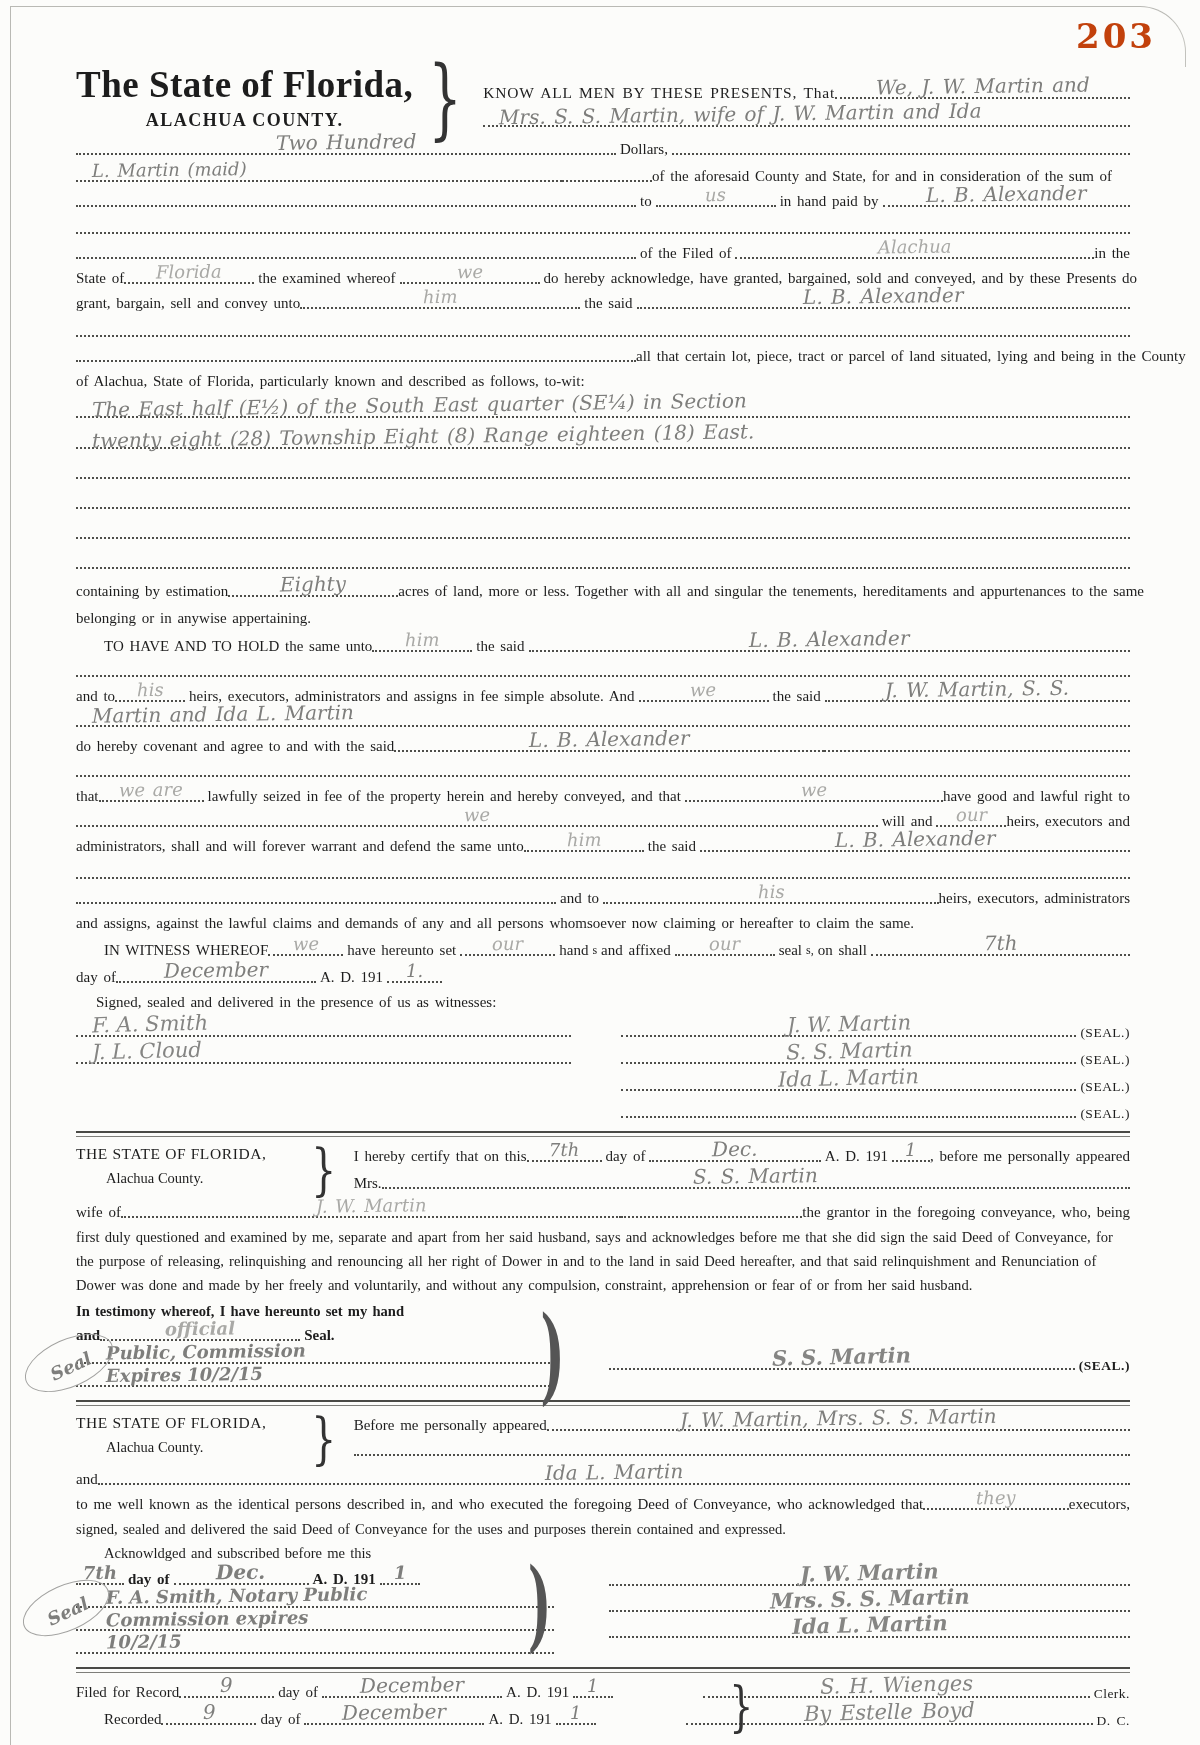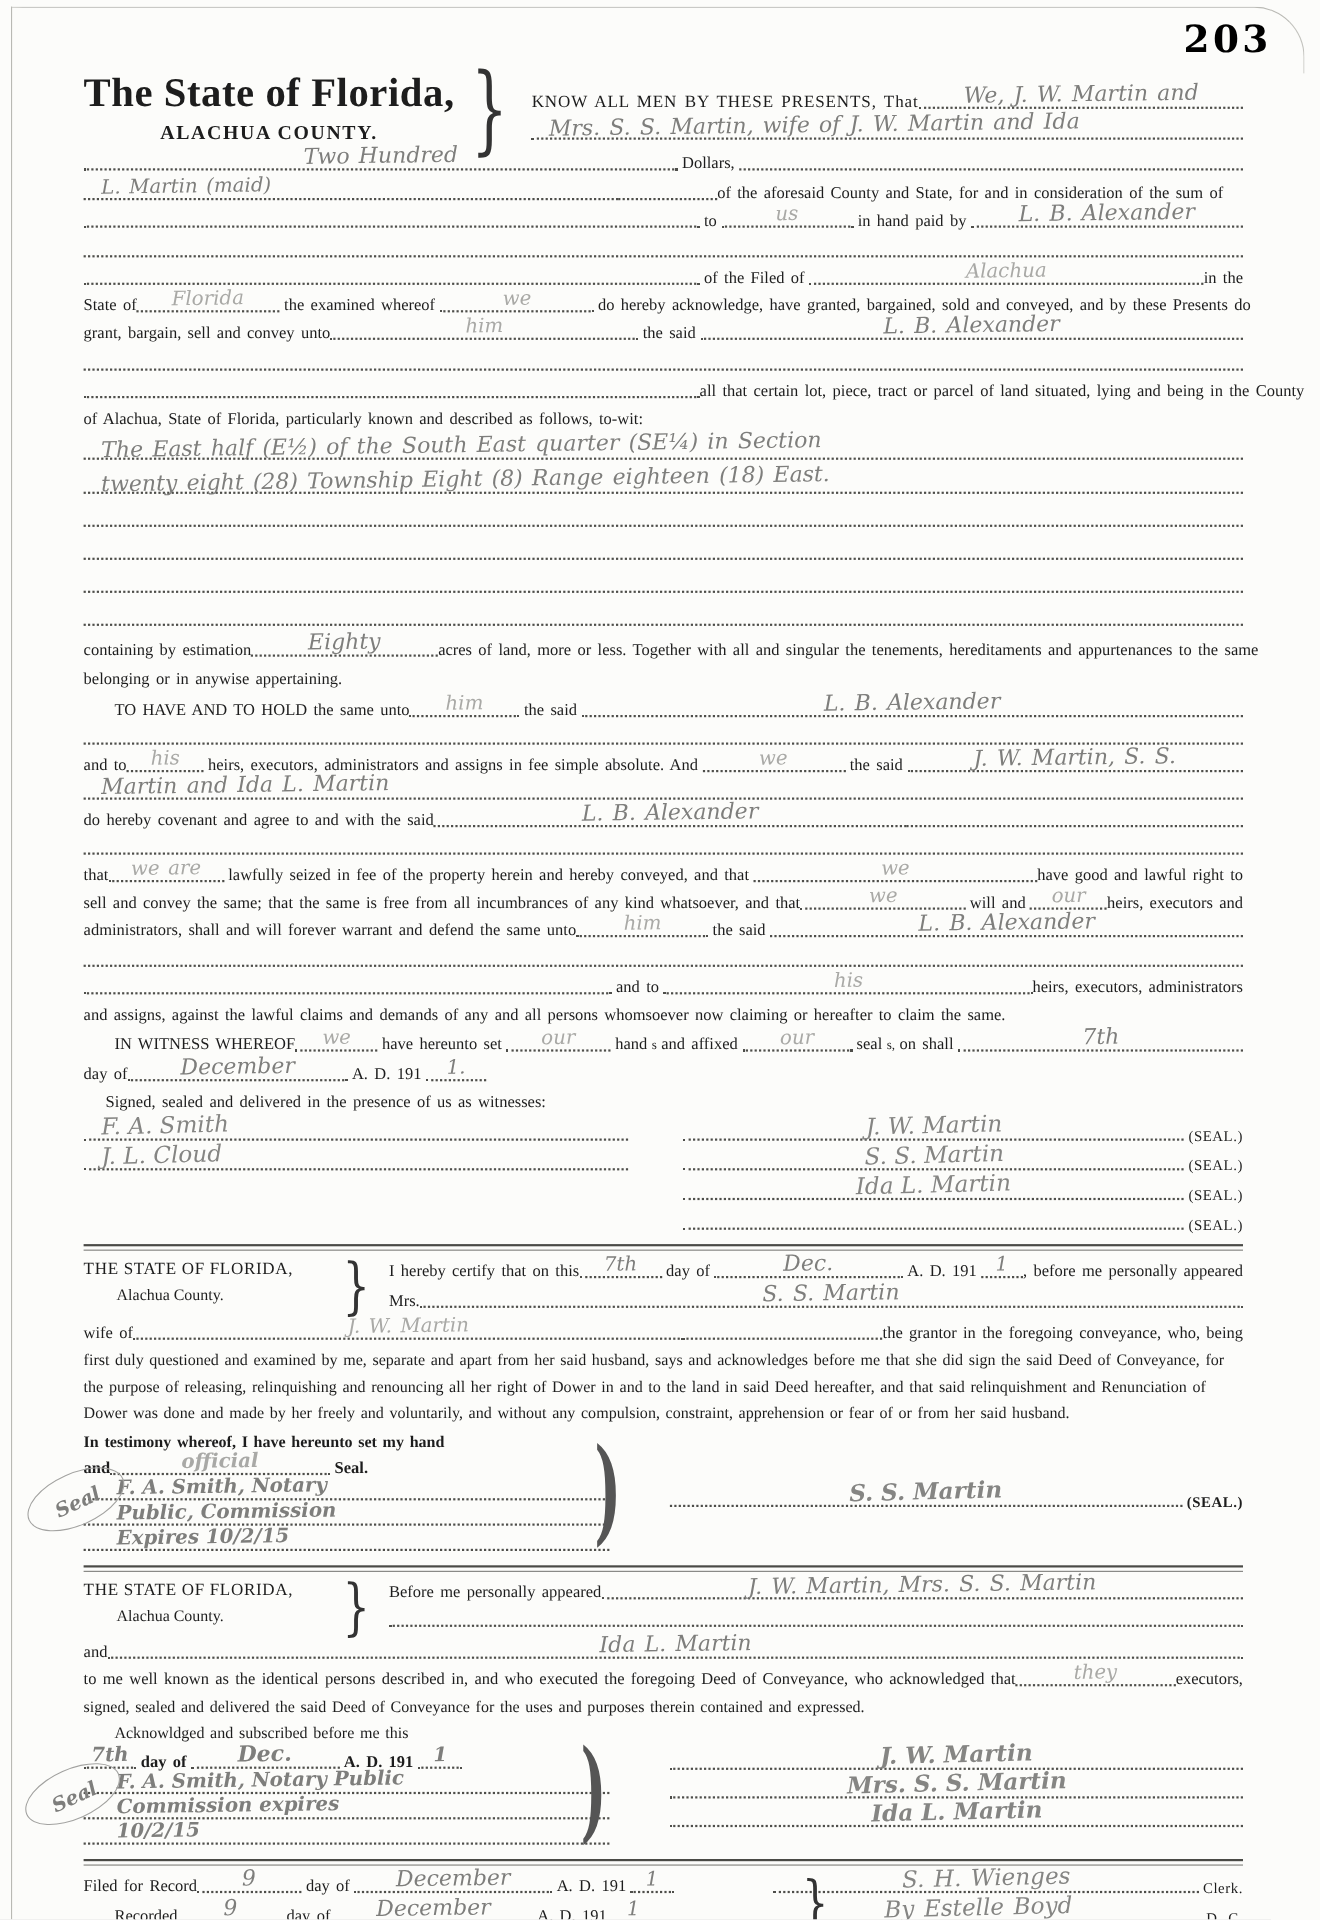--- a/index.html
+++ b/index.html
@@ -2,21 +2,21 @@
 <html><head>
 <meta charset="utf-8">
 <style>
   html,body{margin:0;padding:0;background:#e9e9e7;}
   .page{position:relative;width:1200px;height:1745px;background:#fcfcfa;overflow:hidden;
         font-family:"Liberation Serif",serif;color:#1d1d1d;}
   .edge-left{position:absolute;left:10px;top:6px;bottom:0;width:1px;background:#b9b9b4;}
   .edge-top{position:absolute;left:10px;top:6px;right:14px;height:60px;
             border-top:1px solid #b9b9b4;border-right:1px solid #c2c2bd;border-top-right-radius:46px;}
   .pagenum{position:absolute;top:16px;right:44px;font-size:34px;font-weight:bold;
-           font-family:"DejaVu Serif",serif;color:#000000;letter-spacing:3px;}
+           font-family:"DejaVu Serif",serif;color:#c2410c;letter-spacing:3px;}
   .content{position:absolute;left:76px;right:70px;top:14px;}
 
   
   .mhead{display:flex;margin-top:52px;align-items:flex-start;}
   .mtitle{font-size:37px;font-weight:bold;letter-spacing:0.5px;line-height:1.05;}
   .mcounty{font-size:18px;font-weight:bold;text-align:center;letter-spacing:1.5px;margin-top:5px;}
   .mbrace{font-size:88px;line-height:0.85;margin:-4px 10px 0 4px;transform:scaleX(0.6);
           font-family:"DejaVu Serif",serif;color:#333;}
   .mright{flex:1;padding-top:10px;}
   .knowall{font-size:15.5px;letter-spacing:0.8px;}
@@ -210,21 +210,20 @@
       </div>
 
     <div class="row h25">
       <span class="p">that</span>
       <span class="slot" style="flex:0 0 105px"><span class="hw faint">we are</span></span>
       <span class="p sp">lawfully seized in fee of the property herein and hereby conveyed, and that</span>
       <span class="slot" style="flex:1"><span class="hw faint">we</span></span>
       <span class="p">have good and lawful right to</span>
     </div>
     <div class="row h25">
-      <span class="p">sell and convey the same; that the same is free from all incumbrances of any kind whatsoever, and that</span>
       <span class="slot" style="flex:1"><span class="hw faint">we</span></span>
       <span class="p sp">will and</span>
       <span class="slot" style="flex:0 0 70px"><span class="hw faint">our</span></span>
       <span class="p">heirs, executors and</span>
     </div>
     <div class="row h25">
       <span class="p">administrators, shall and will forever warrant and defend the same unto</span>
       <span class="slot" style="flex:0 0 120px"><span class="hw faint">him</span></span>
       <span class="p sp">the said</span>
       <span class="slot" style="flex:1"><span class="hw lg">L. B. Alexander</span></span>
@@ -336,23 +335,20 @@
       <div class="nbottom">
         <div class="nbotleft">
           <div class="pline">In testimony whereof, I have hereunto set my hand</div>
           <div class="row h25">
             <span class="p">and</span>
             <span class="slot" style="flex:0 0 200px"><span class="hw faint">official</span></span>
             <span class="p sp">Seal.</span>
             <span style="flex:1"></span>
           </div>
           <div class="stamp-row">
-            <span class="slot"><span class="hw">F. A. Smith, Notary</span></span>
-          </div>
-          <div class="stamp-row">
             <span class="slot"><span class="hw">Public, Commission</span></span>
           </div>
           <div class="stamp-row">
             <span class="slot"><span class="hw">Expires  10/2/15</span></span>
           </div>
           <div class="paren" style="left:452px;top:-6px;font-size:104px;">)</div>
           <div class="oval" style="left:-54px;top:40px;width:92px;height:46px;">
             <span class="hw">Seal</span>
           </div>
         </div>

